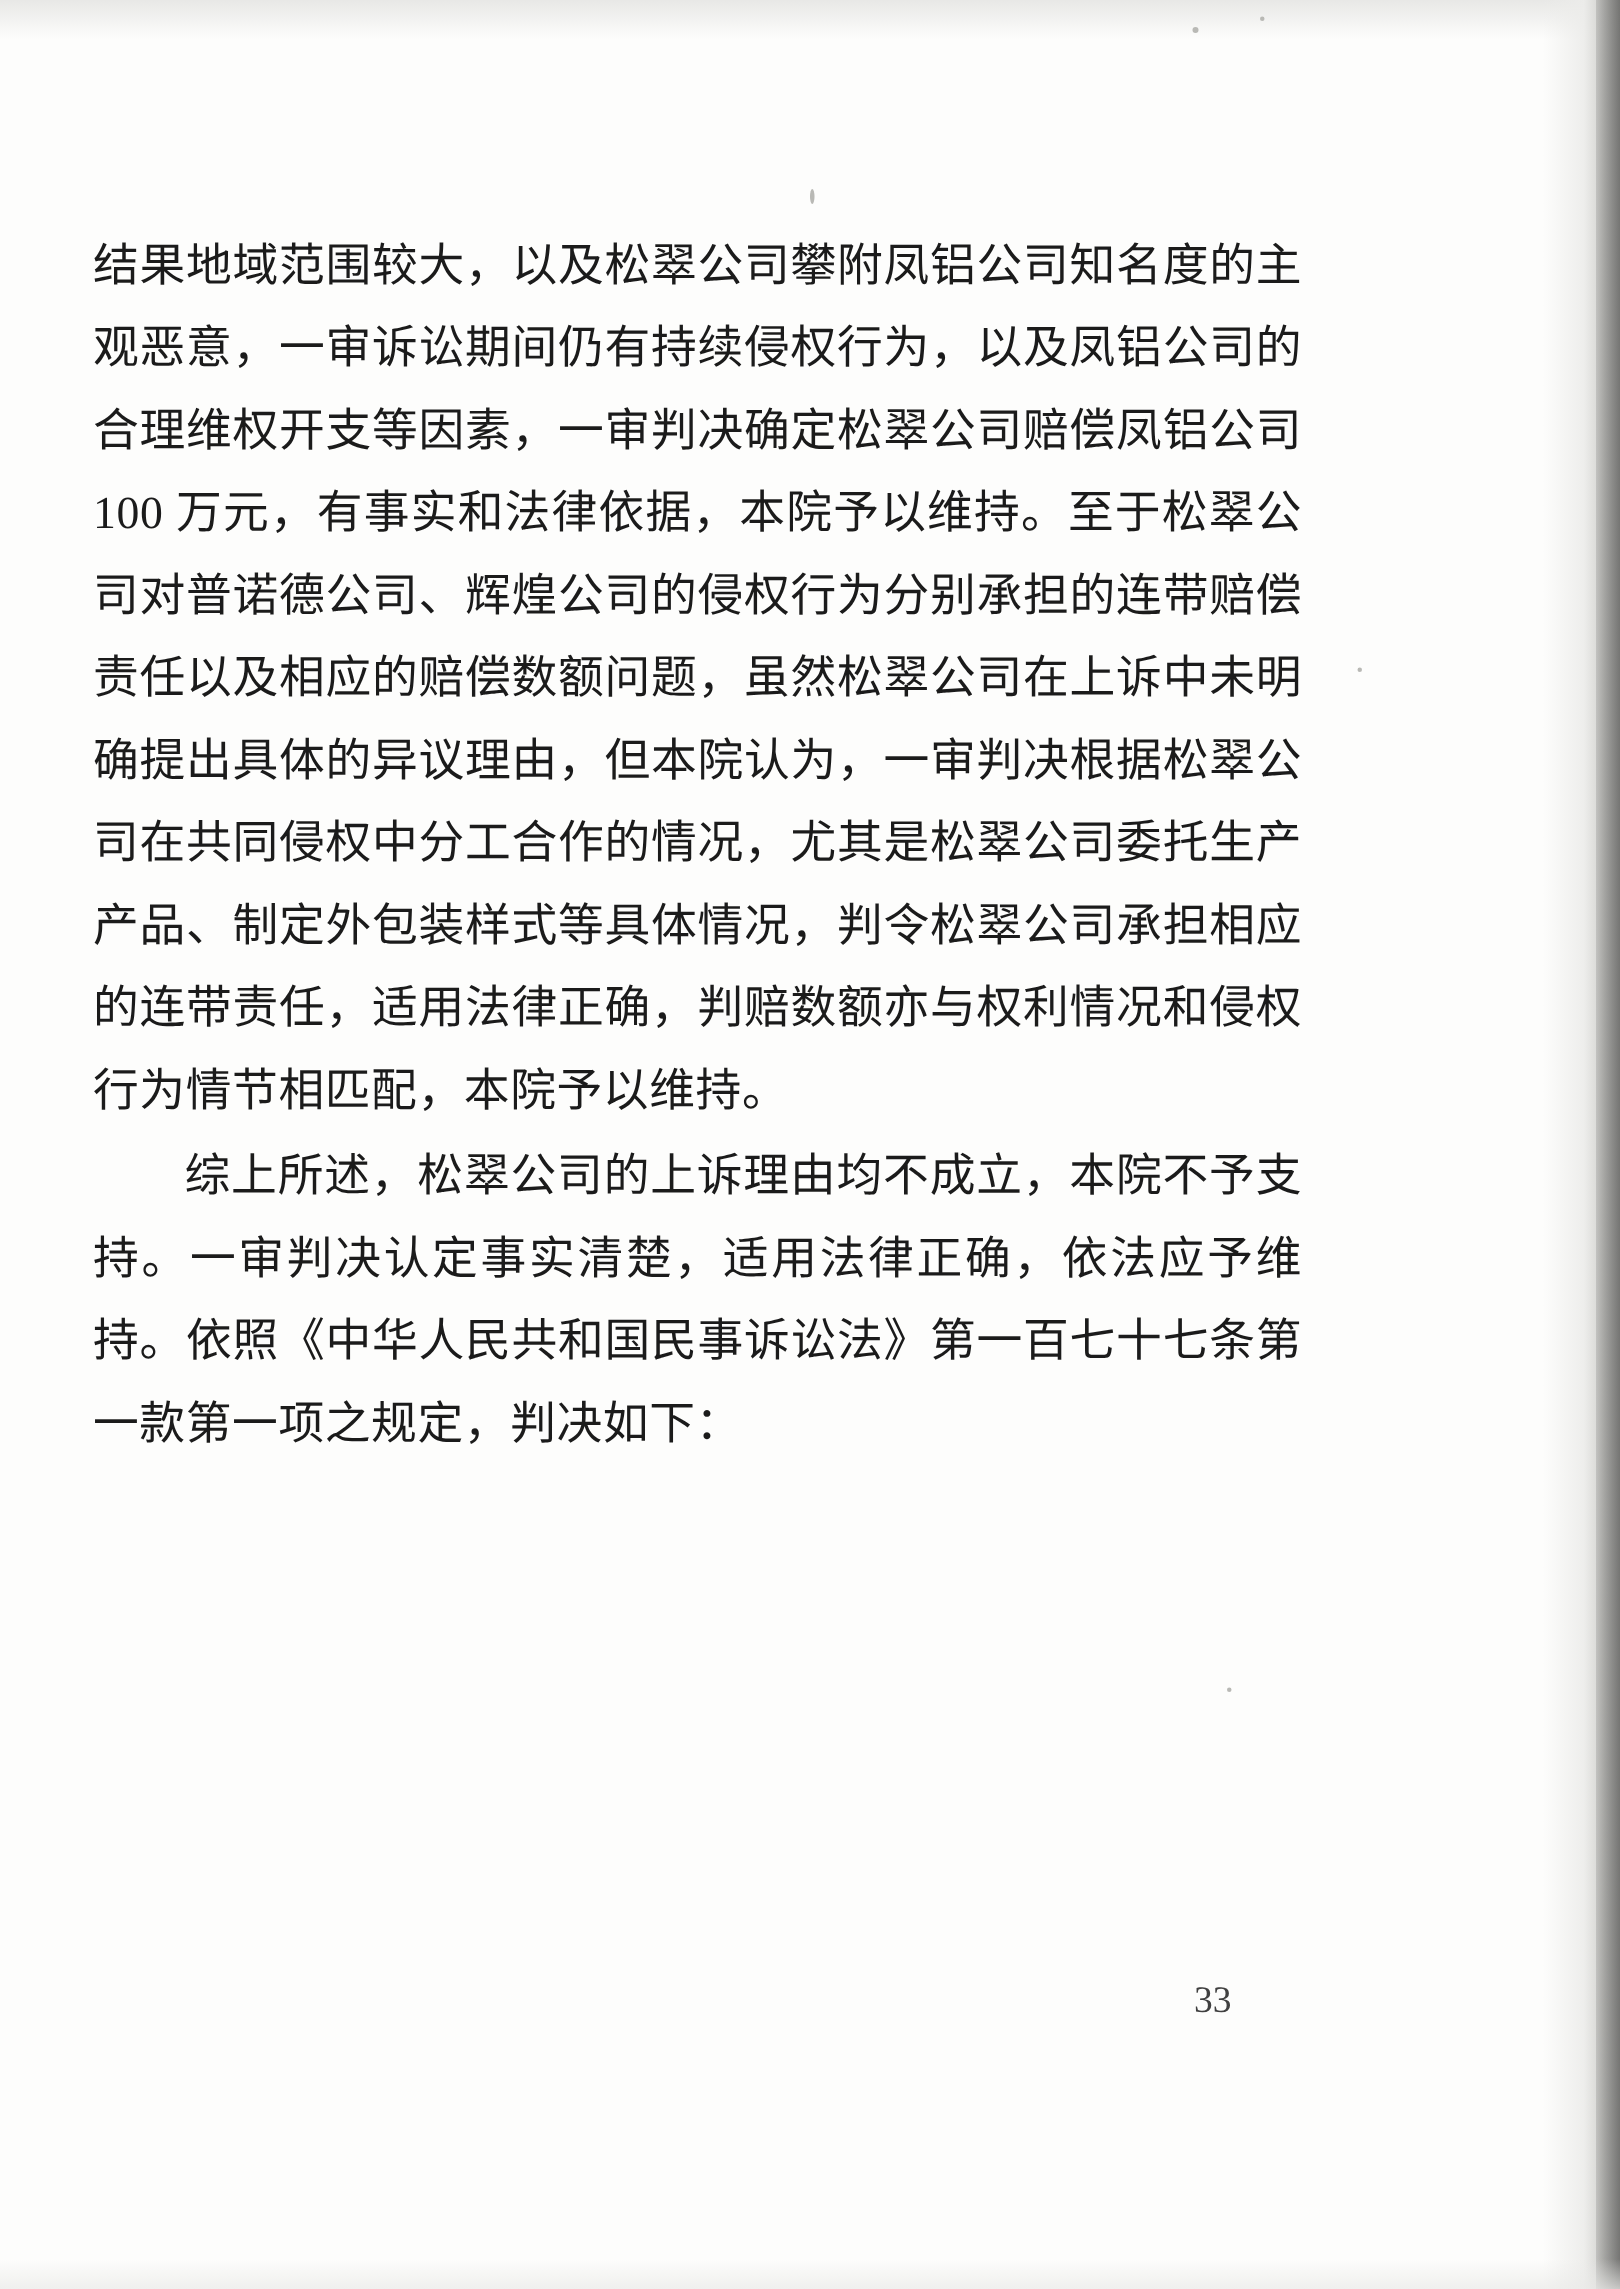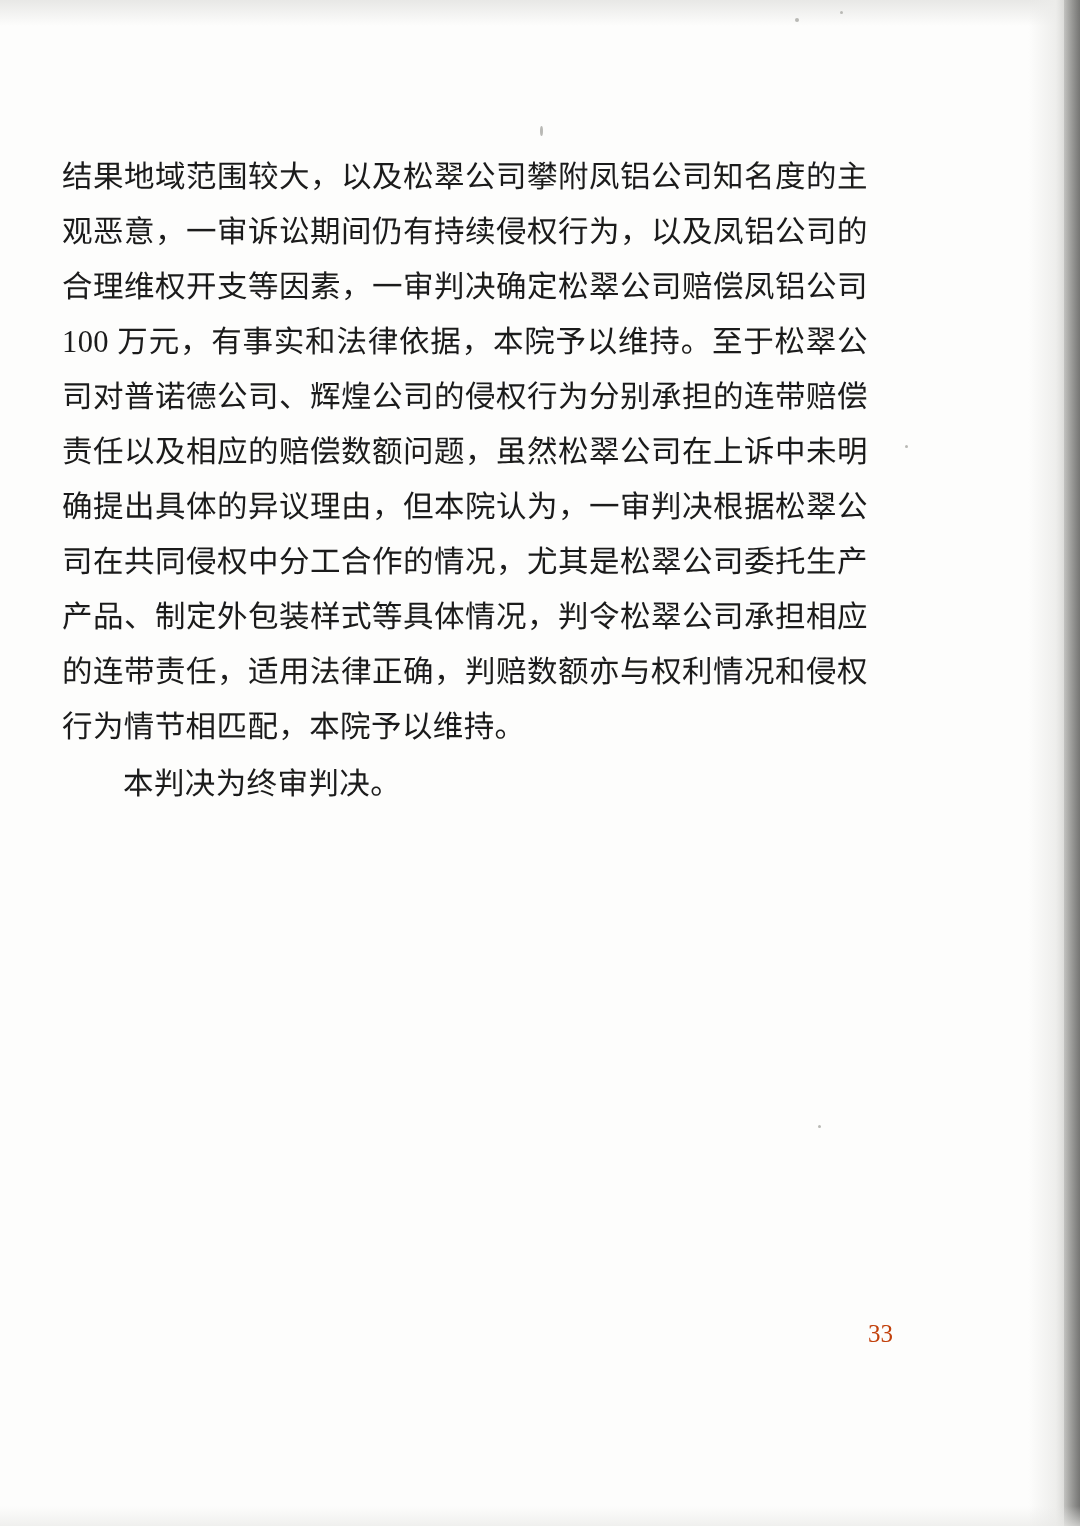--- a/index.html
+++ b/index.html
@@ -80,24 +80,24 @@
     font-family: "Liberation Serif", "DejaVu Serif", serif;
   }
   p.indent {
     text-indent: 2em;
   }
   p.gap {
     margin-top: 2px;
   }
   .page-number {
     position: absolute;
-    left: 868px;
+    left: 796px;
     top: 1320px;
     font-size: 25px;
-    color: #c2410c;
+    color: #404040;
     font-family: "Liberation Serif", "DejaVu Serif", serif;
     text-align: center;
   }
 </style>
 </head>
 <body>
 
 <div class="page">
 
   <div class="scan-edge-top"></div>
@@ -106,18 +106,18 @@
   <div class="scan-edge-bottom"></div>
 
   <div class="speck" style="left:795px; top:18px; width:4px; height:4px;"></div>
   <div class="speck" style="left:840px; top:11px; width:3px; height:3px;"></div>
   <div class="speck" style="left:540px; top:126px; width:3px; height:10px;"></div>
   <div class="speck" style="left:905px; top:445px; width:3px; height:3px;"></div>
   <div class="speck" style="left:818px; top:1125px; width:3px; height:3px;"></div>
 
   <div class="content">
     <p class="body-par">结果地域范围较大，以及松翠公司攀附凤铝公司知名度的主观恶意，一审诉讼期间仍有持续侵权行为，以及凤铝公司的合理维权开支等因素，一审判决确定松翠公司赔偿凤铝公司 100 万元，有事实和法律依据，本院予以维持。至于松翠公司对普诺德公司、辉煌公司的侵权行为分别承担的连带赔偿责任以及相应的赔偿数额问题，虽然松翠公司在上诉中未明确提出具体的异议理由，但本院认为，一审判决根据松翠公司在共同侵权中分工合作的情况，尤其是松翠公司委托生产产品、制定外包装样式等具体情况，判令松翠公司承担相应的连带责任，适用法律正确，判赔数额亦与权利情况和侵权行为情节相匹配，本院予以维持。</p>
-    <p class="body-par indent gap">本判决为终审判决。</p>
+    <p class="body-par indent gap">综上所述，松翠公司的上诉理由均不成立，本院不予支持。一审判决认定事实清楚，适用法律正确，依法应予维持。依照《中华人民共和国民事诉讼法》第一百七十七条第一款第一项之规定，判决如下：</p>
   </div>
 
   <div class="page-number">33</div>
 
 </div>
 
 </body></html>

